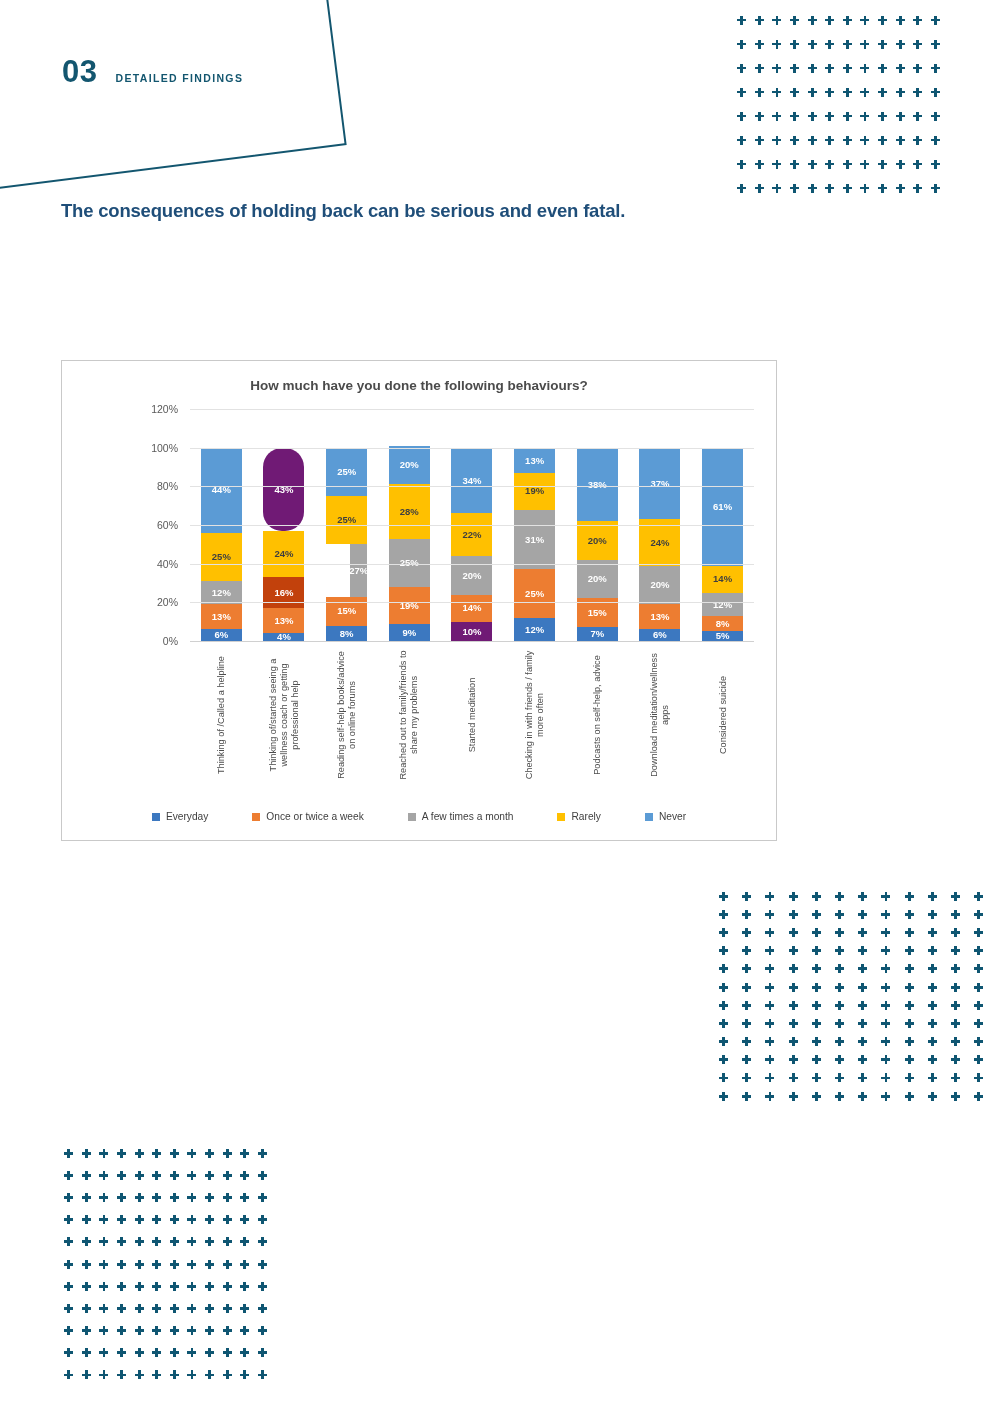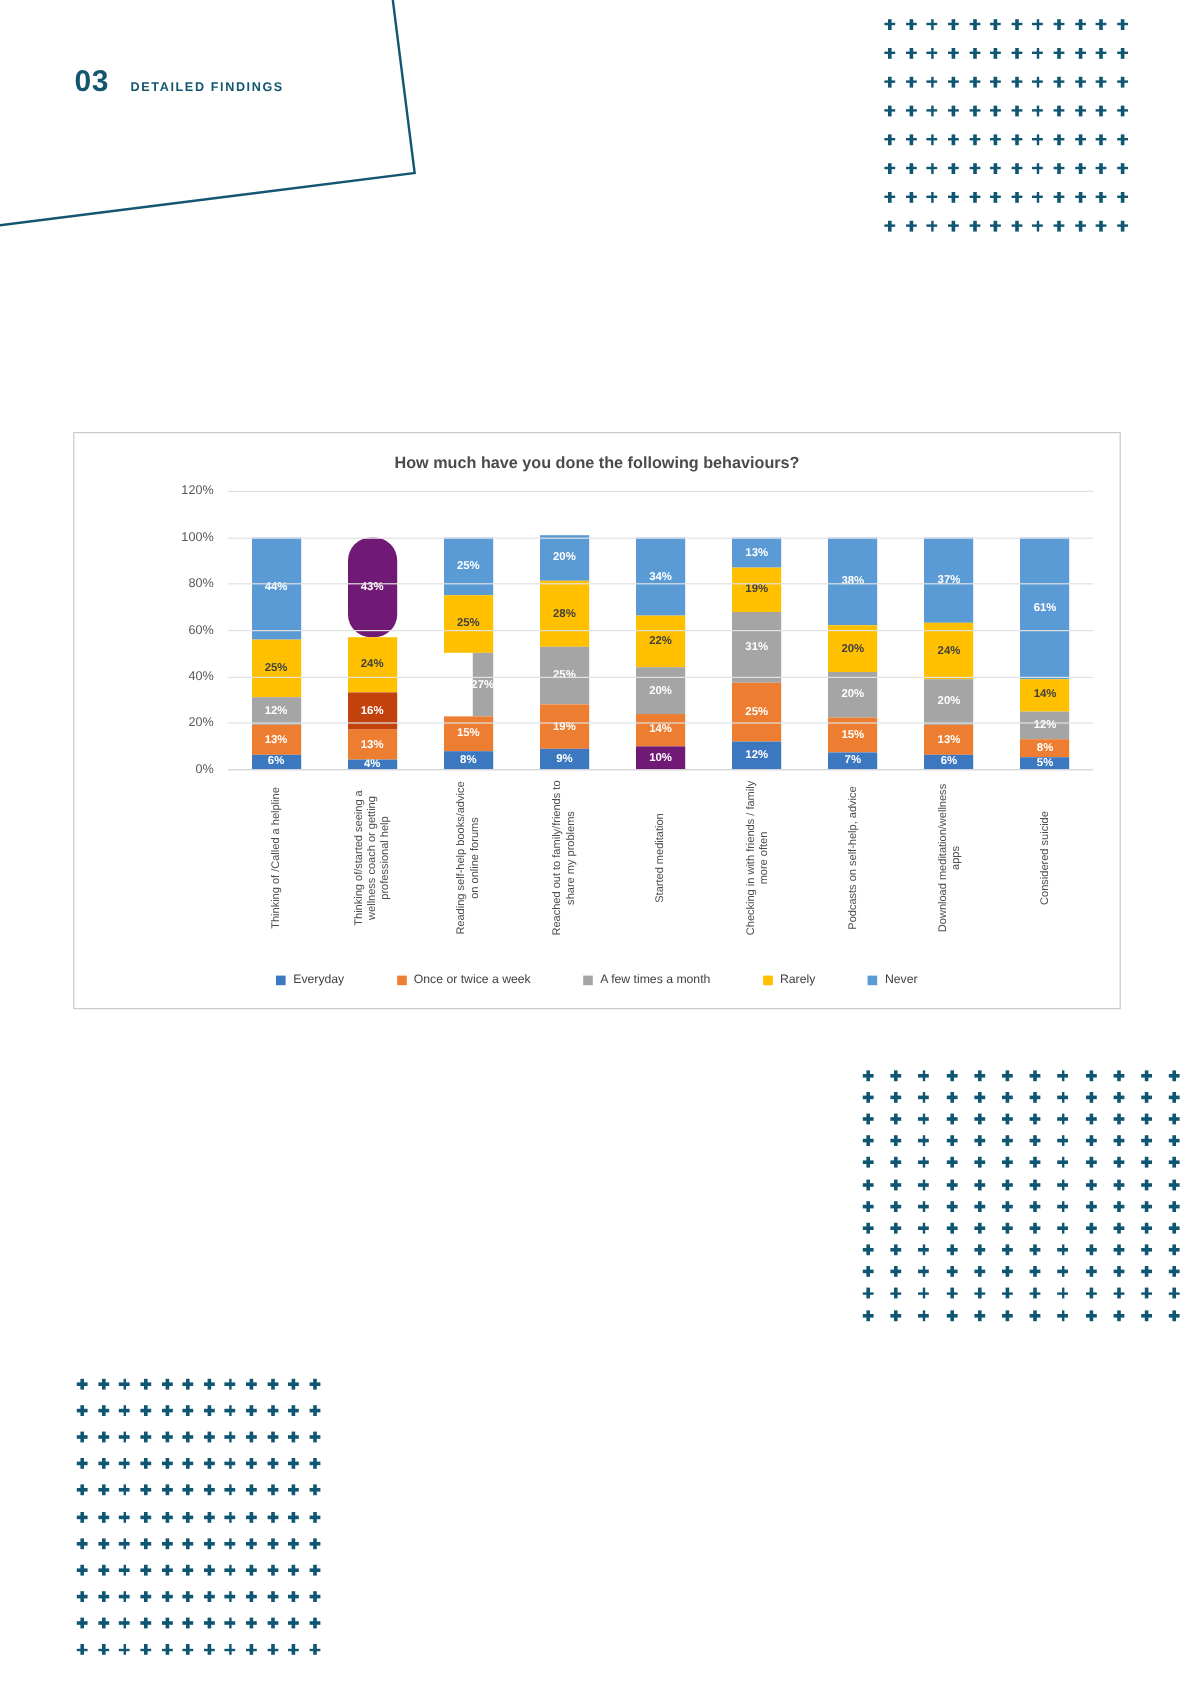--- a/index.html
+++ b/index.html
@@ -21,21 +21,21 @@
     background: #fff;
   }
 
   
   .sec-head {
     position: absolute; left: 62px; top: 54px;
     display: flex; align-items: baseline; gap: 18px;
     z-index: 4;
   }
   .sec-num {
-    font-size: 25px; font-weight: 700; color: #13566f;
+    font-size: 31px; font-weight: 700; color: #13566f;
     letter-spacing: .5px;
   }
   .sec-label {
     font-size: 10.5px; font-weight: 700; color: #13566f;
     letter-spacing: 1.35px;
   }
 
   
   .plusgrid { position: absolute; display: grid; }
   .plus {
@@ -74,21 +74,21 @@
   .para {
     position: absolute; left: 61px; width: 878px;
     font-size: 12.6px; line-height: 21px; color: #20364a;
   }
   #para-1 { top: 240px; }
   #para-2 { top: 292px; }
 
   
   .chart-panel {
     position: absolute; left: 61px; top: 360px;
-    width: 873px; height: 481px;
+    width: 716px; height: 481px;
     border: 1px solid #c9c9c9; background: #fff;
   }
   .chart-title {
     text-align: center; margin-top: 17px;
     font-size: 13.5px; font-weight: 700; color: #4b4b4b;
   }
 
   .plot-wrap {
     position: relative;
     margin: 16px 0 0 0;
@@ -542,20 +542,21 @@
       <div class="plus"></div>
       <div class="plus"></div>
       <div class="plus"></div>
       <div class="plus"></div>
       <div class="plus"></div>
       <div class="plus"></div>
       <div class="plus"></div>
       <div class="plus"></div>
     </div>
 
+  <div class="headline">The consequences of holding back can be serious and even fatal.</div>
 
   <div class="chart-panel">
     <div class="chart-title">How much have you done the following behaviours?</div>
 
     <div class="plot-wrap">
       <div class="yaxis" id="y-axis">
           <div class="ytick" style="top: 232px;">0%</div>
           <div class="ytick" style="top: 193.333px;">20%</div>
           <div class="ytick" style="top: 154.667px;">40%</div>
           <div class="ytick" style="top: 116px;">60%</div>

